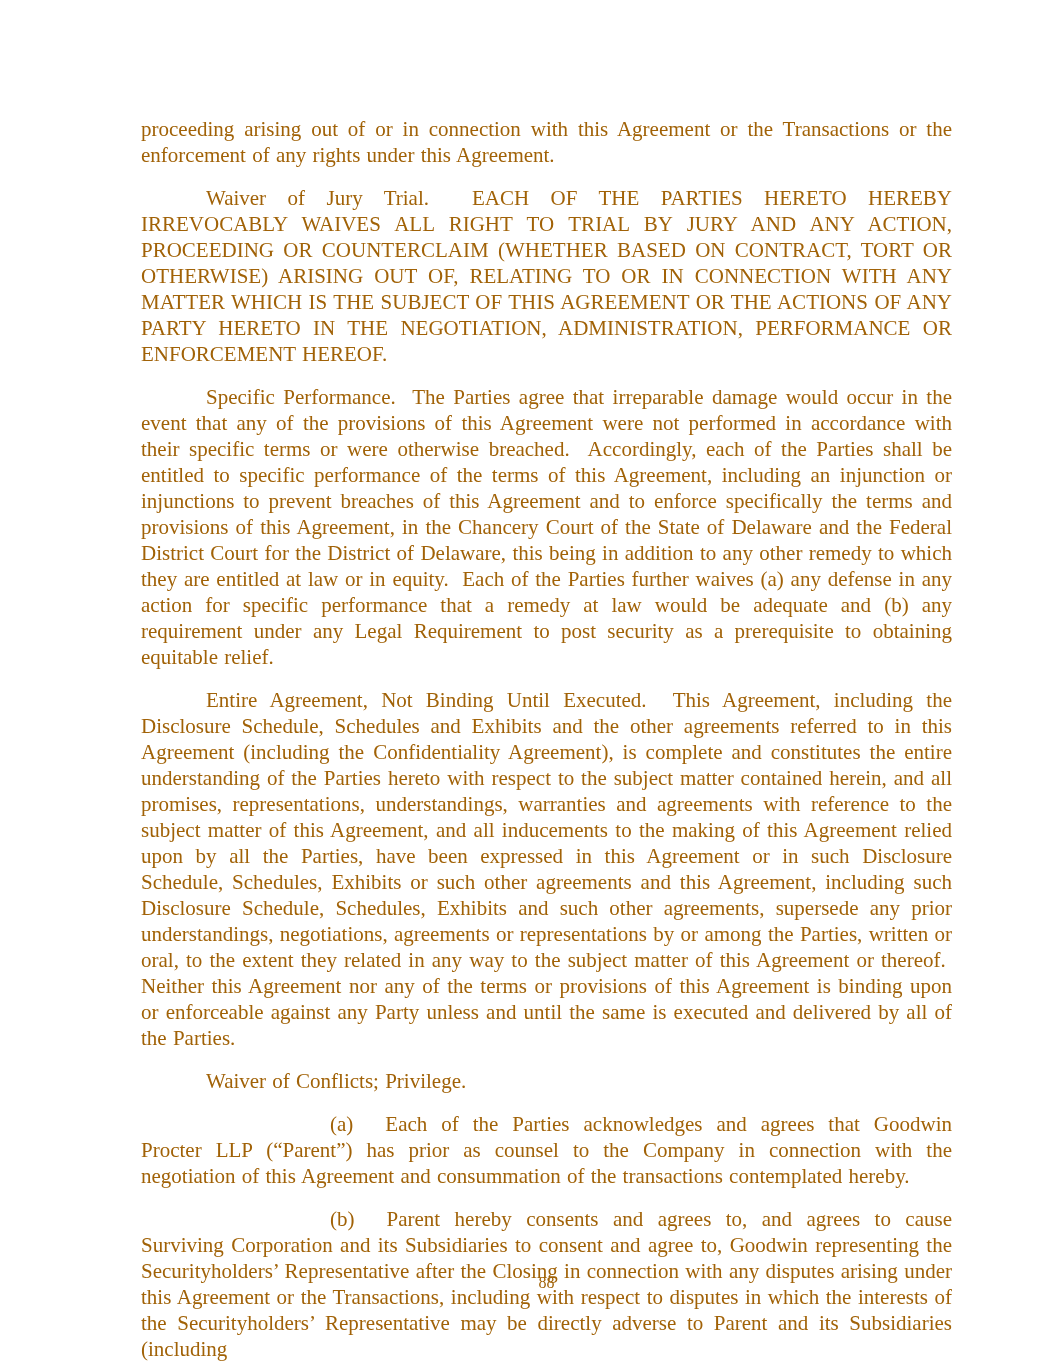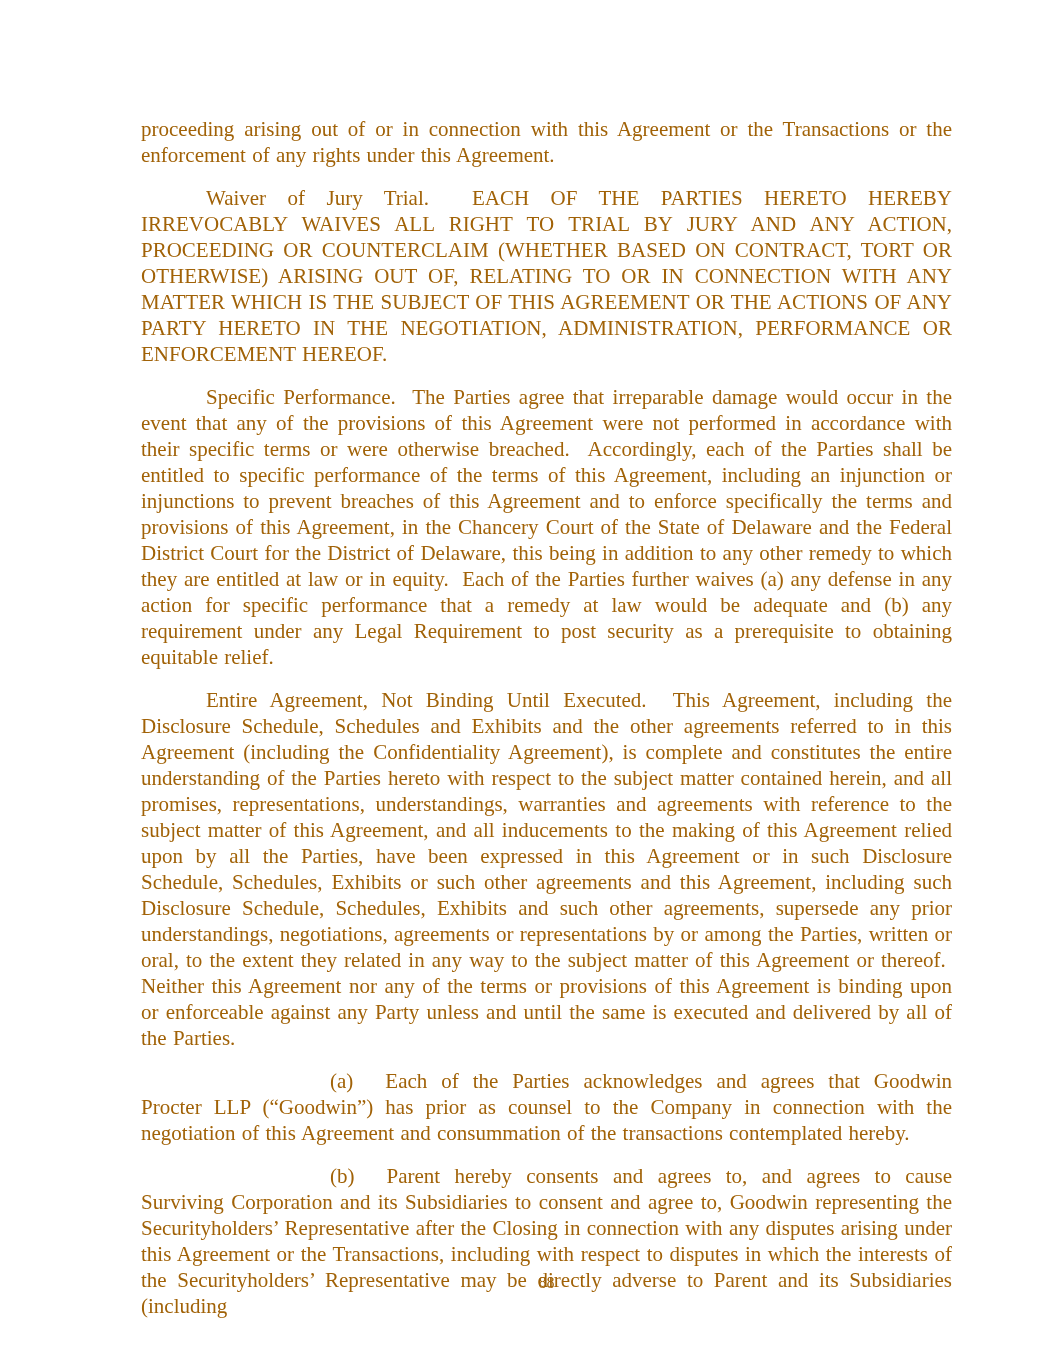--- a/index.html
+++ b/index.html
@@ -59,21 +59,22 @@
   <div class="content">
 
     <p class="para"><span>proceeding arising out of or in connection with this Agreement or the Transactions or the enforcement of any rights under this Agreement.</span></p>
 
     <p class="para indent"><span class="u">Waiver of Jury Trial</span><span>.&nbsp; </span><span>EACH OF THE PARTIES HERETO HEREBY IRREVOCABLY WAIVES ALL RIGHT TO TRIAL BY JURY AND ANY ACTION, PROCEEDING OR COUNTERCLAIM (WHETHER BASED ON CONTRACT, TORT OR OTHERWISE) ARISING OUT OF, RELATING TO OR IN CONNECTION WITH ANY MATTER WHICH IS THE SUBJECT OF THIS AGREEMENT OR THE ACTIONS OF ANY PARTY HERETO IN THE NEGOTIATION, ADMINISTRATION, PERFORMANCE OR ENFORCEMENT HEREOF.</span></p>
 
     <p class="para indent"><span class="u">Specific Performance</span><span>.&nbsp; </span><span>The Parties agree that irreparable damage would occur in the event that any of the provisions of this Agreement were not performed in accordance with their specific terms or were otherwise breached.&nbsp; Accordingly, each of the Parties shall be entitled to specific performance of the terms of this Agreement, including an injunction or injunctions to prevent breaches of this Agreement and to enforce specifically the terms and provisions of this Agreement, in the Chancery Court of the State of Delaware and the Federal District Court for the District of Delaware, this being in addition to any other remedy to which they are entitled at law or in equity.&nbsp; Each of the Parties further waives (a) any defense in any action for specific performance that a remedy at law would be adequate and (b) any requirement under any Legal Requirement to post security as a prerequisite to obtaining equitable relief.</span></p>
 
     <p class="para indent"><span class="u">Entire Agreement, Not Binding Until Executed</span><span>.&nbsp; </span><span>This Agreement, including the Disclosure Schedule, Schedules and Exhibits and the other agreements referred to in this Agreement (including the Confidentiality Agreement), is complete and constitutes the entire understanding of the Parties hereto with respect to the subject matter contained herein, and all promises, representations, understandings, warranties and agreements with reference to the subject matter of this Agreement, and all inducements to the making of this Agreement relied upon by all the Parties, have been expressed in this Agreement or in such Disclosure Schedule, Schedules, Exhibits or such other agreements and this Agreement, including such Disclosure Schedule, Schedules, Exhibits and such other agreements, supersede any prior understandings, negotiations, agreements or representations by or among the Parties, written or oral, to the extent they related in any way to the subject matter of this Agreement or thereof.&nbsp; Neither this Agreement nor any of the terms or provisions of this Agreement is binding upon or enforceable against any Party unless and until the same is executed and delivered by all of the Parties.</span></p>
 
+    <p class="para indent"><span class="u">Waiver of Conflicts; Privilege</span><span>.</span></p>
 
-    <p class="para sub"><span>(a)</span><span class="tabgap"></span><span>Each of the Parties acknowledges and agrees that Goodwin Procter LLP (“</span><span class="u">Goodwin</span><span>”) has prior as counsel to the Company in connection with the negotiation of this Agreement and consummation of the transactions contemplated hereby.</span></p>
+    <p class="para sub"><span>(a)</span><span class="tabgap"></span><span>Each of the Parties acknowledges and agrees that Goodwin Procter LLP (“</span><span class="u">Parent</span><span>”) has prior as counsel to the Company in connection with the negotiation of this Agreement and consummation of the transactions contemplated hereby.</span></p>
 
     <p class="para sub"><span>(b)</span><span class="tabgap"></span><span>Parent hereby consents and agrees to, and agrees to cause Surviving Corporation and its Subsidiaries to consent and agree to, Goodwin representing the Securityholders’ Representative after the Closing in connection with any disputes arising under this Agreement or the Transactions, including with respect to disputes in which the interests of the Securityholders’ Representative may be directly adverse to Parent and its Subsidiaries (including</span></p>
 
   </div>
 
   <div class="footer"><span>88</span></div>
 </div>
 
 </body></html>

